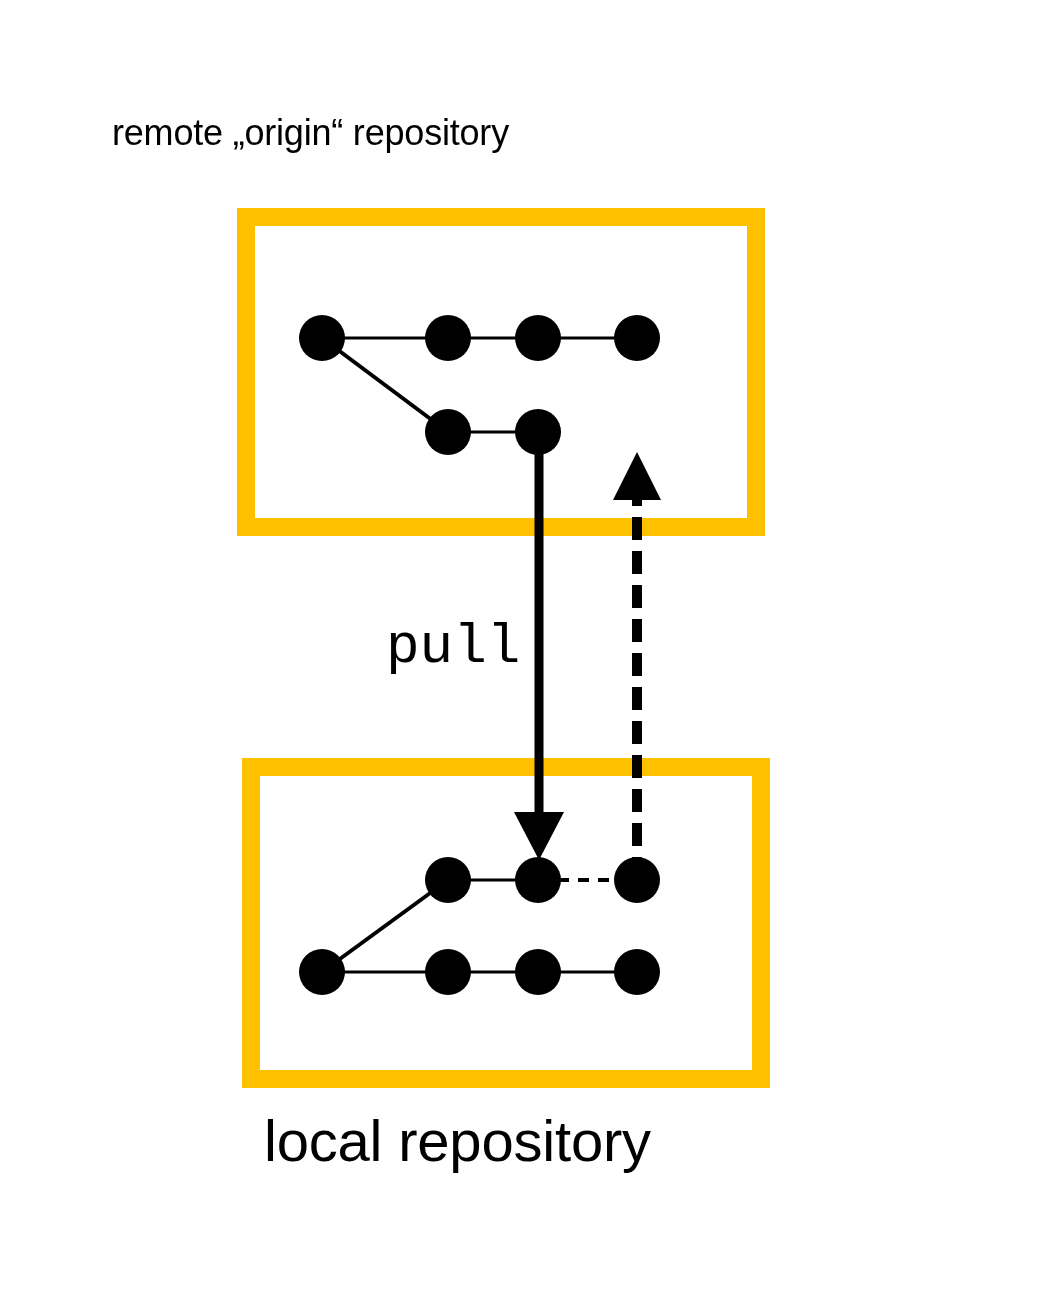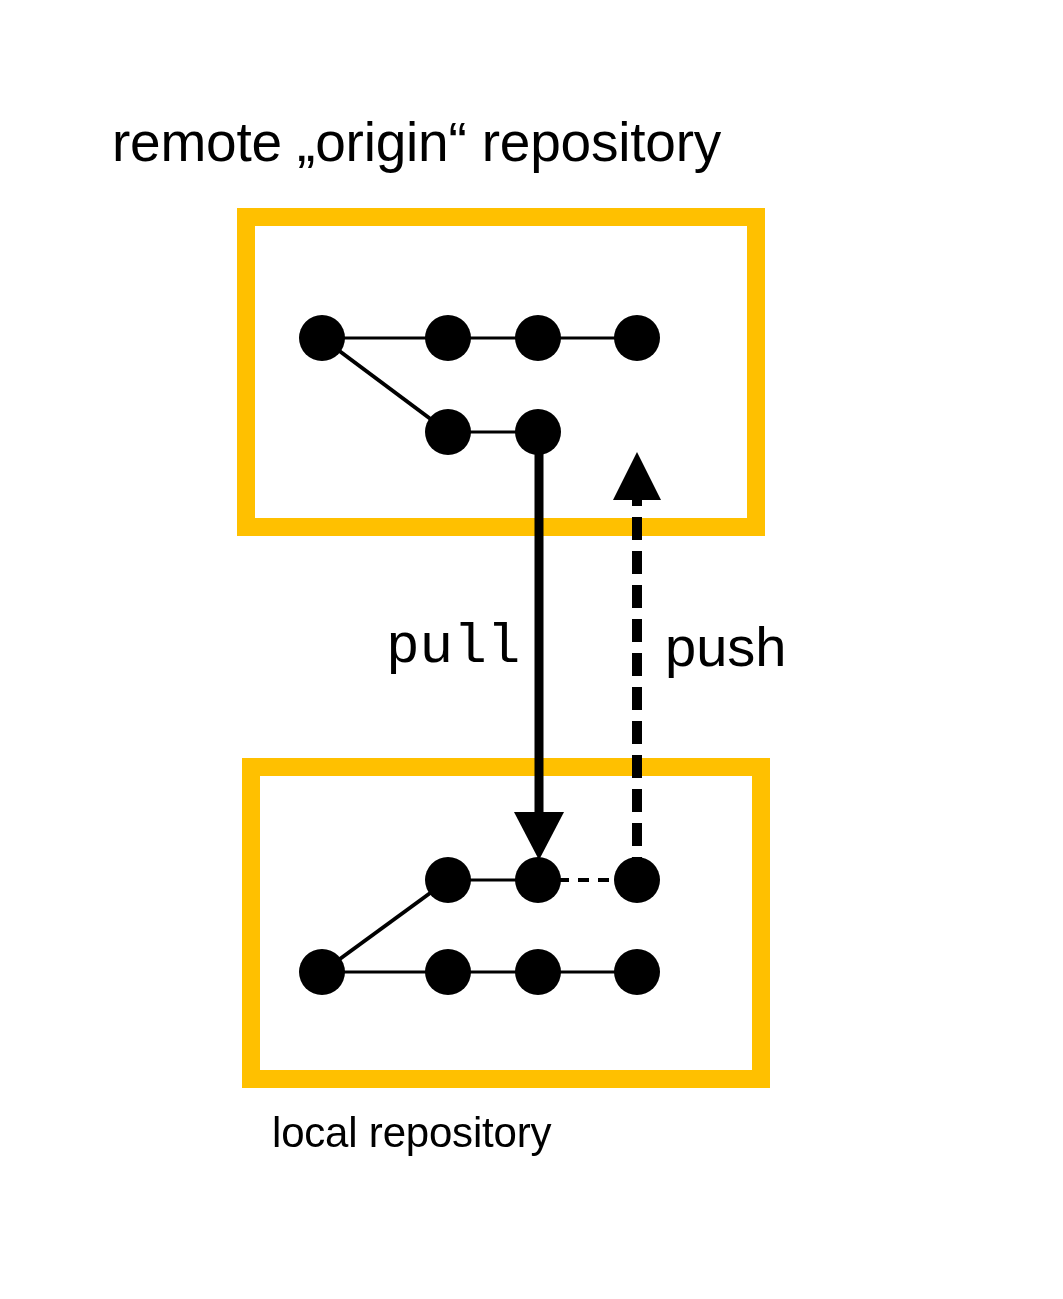--- a/index.html
+++ b/index.html
@@ -30,27 +30,27 @@
     position: absolute;
     color: #000000;
     font-family: "Liberation Sans", sans-serif;
     font-weight: 400;
     white-space: nowrap;
     line-height: 1;
   }
   #remote-title {
     left: 112px;
     top: 115px;
-    font-size: 55px;
+    font-size: 36px;
     letter-spacing: -0.2px;
   }
   #local-title {
-    left: 272px;
+    left: 264px;
     top: 1112px;
-    font-size: 42px;
+    font-size: 58px;
     letter-spacing: -0.2px;
   }
   #pull-label {
     left: 386px;
     top: 619px;
     font-size: 56px;
     font-family: Liberation Mono, monospace;
   }
   #push-label {
     left: 665px;
@@ -114,17 +114,16 @@
       <circle cx="538" cy="880" r="23"></circle>
       <circle cx="637" cy="880" r="23"></circle>
     </g>
 
   </svg>
 
   <div class="label-text" id="remote-title">remote „origin“ repository</div>
 
   <div class="label-text" id="pull-label">pull</div>
 
-  <div class="label-text" id="push-label">push</div>
 
   <div class="label-text" id="local-title">local repository</div>
 
 </div>
 
 </body></html>

